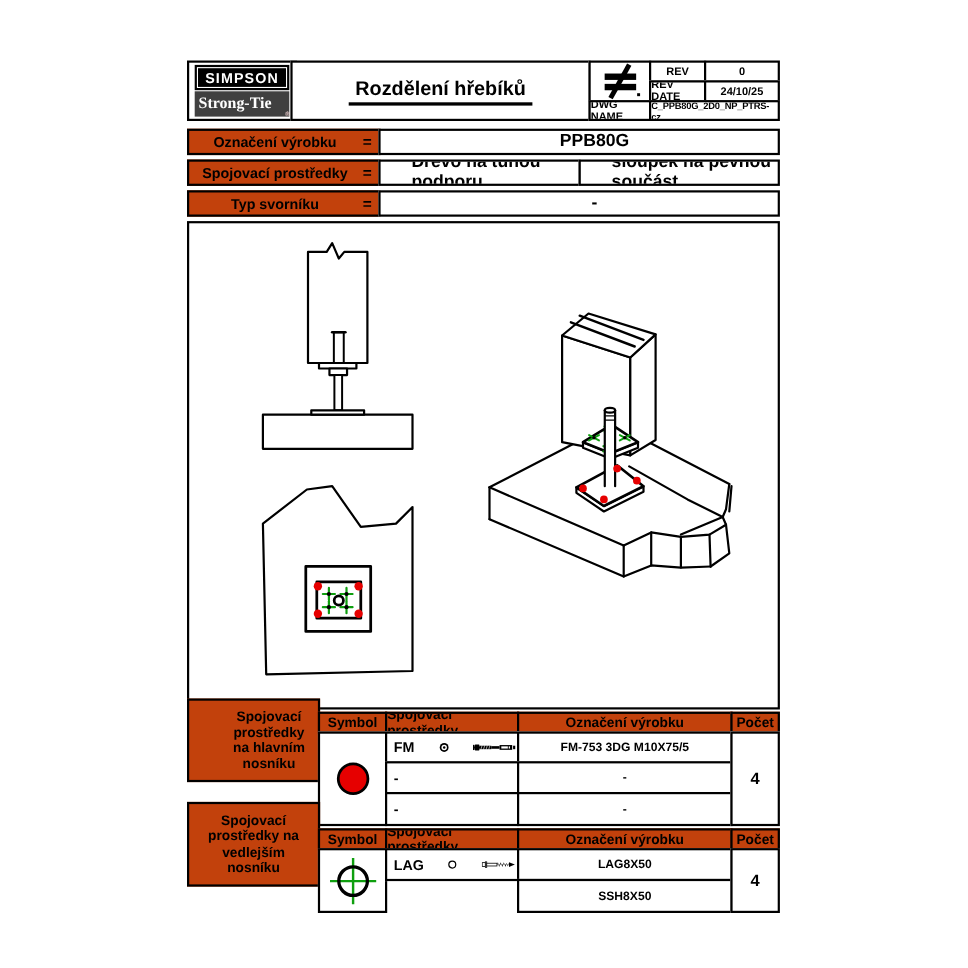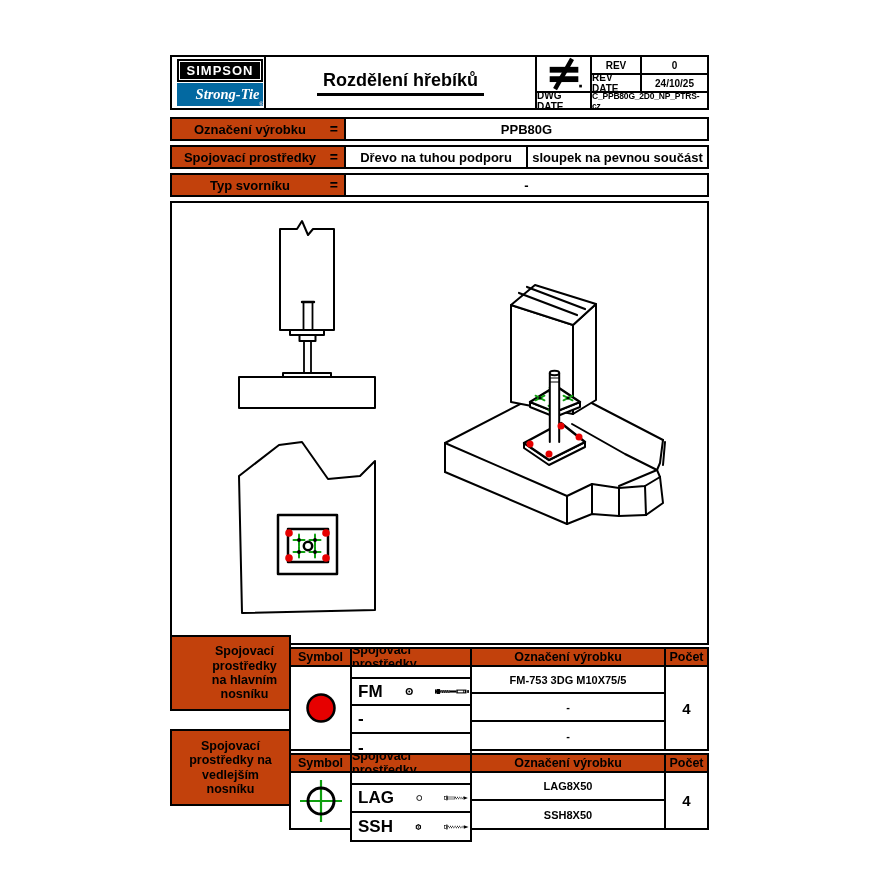--- a/index.html
+++ b/index.html
@@ -8,33 +8,33 @@
   #sheet{position:absolute;left:170px;top:55px;width:539px;height:775px;}
   .cell{position:absolute;box-sizing:border-box;border:2px solid #000;background:#fff;
     display:flex;align-items:center;justify-content:center;font-weight:bold;overflow:hidden;}
   .gray{background:#c2410c;}
   .sm{font-size:10px;}
   .title-cell{font-size:18px;}
   .title-underline{border-bottom:3px solid #000;padding:0 6px 2px 6px;white-space:nowrap;}
   .info-label{justify-content:flex-start;padding:0 6px;font-size:13px;}
   .info-label .lbl{flex:1;text-align:center;}
   .info-label .eq{width:16px;text-align:right;font-size:14px;}
-  .val{font-size:13px;}
+  .val{font-size:16px;padding-left:28px;}
   .hdr{font-size:12.5px;}
   .leftblock{font-size:12.5px;line-height:1.15;text-align:center;padding:2px 6px;}
-  .codecell{justify-content:flex-start;padding-left:6px;gap:22px;font-size:17px;margin-top:12px;}
+  .codecell{justify-content:flex-start;padding-left:6px;gap:22px;font-size:13px;}
   .prod{font-size:11px;}
   .count{font-size:15px;}
   .dwgval{font-size:8.5px;letter-spacing:-0.2px;}
   .logo-wrap{display:flex;flex-direction:column;gap:1px;}
   .logo-black{background:#000;padding:2px;}
   .logo-black span{display:block;border:1.5px solid #fff;color:#fff;font-weight:bold;
     font-size:13px;letter-spacing:1px;padding:1px 7px;text-align:center;}
-  .logo-red{background:#0369a1;color:#fff;font-family:"Liberation Serif",serif;
-    font-weight:bold;font-size:14.5px;text-align:right;padding:3px 4px;position:relative;font-style:italic;}
+  .logo-red{background:#404040;color:#fff;font-family:"Liberation Serif",serif;
+    font-weight:bold;font-size:14.5px;text-align:left;padding:3px 4px;position:relative;}
   .reg{position:absolute;right:0px;bottom:-1px;font-size:6px;color:#fdd;}
   svg{display:block;}
   .drawsvg{position:absolute;left:0;top:0;}
 </style>
 </head>
 <body>
 
 <div id="stage">
 <div id="sheet">
 
@@ -65,21 +65,21 @@
   <div class="cell sm" style="left:470px;top:0;width:69px;height:20px;">
         <span>0</span>
       </div>
   <div class="cell sm" style="left:420px;top:18px;width:52px;height:20px;">
         <span>REV DATE</span>
       </div>
   <div class="cell sm" style="left:470px;top:18px;width:69px;height:20px;">
         <span>24/10/25</span>
       </div>
   <div class="cell sm" style="left:365px;top:36px;width:57px;height:19px;">
-        <span>DWG DATE</span>
+        <span>DWG NAME</span>
       </div>
   <div class="cell dwgval" style="left:420px;top:36px;width:119px;height:19px;">
         <span>C_PPB80G_2D0_NP_PTRS-cz</span>
       </div>
 
   <div class="cell gray info-label" style="left:0;top:62px;width:176px;height:24px;">
     <span class="lbl">Označení výrobku</span>
         <span class="eq">=</span>
   </div>
   <div class="cell val" style="left:174px;top:62px;width:365px;height:24px;">
@@ -333,34 +333,20 @@
       <rect x="9" y="2" width="3.5" height="14" fill="#fff" stroke="#000" stroke-width="2"></rect>
       <rect x="12.5" y="5.5" width="26" height="7" fill="#fff" stroke="#000" stroke-width="2"></rect>
       <path d="M39,9 L41,3 L44,15 L48,3 L52,15 L56,3 L60,15 L63,4 L66,14 L69,5 L71,9 Z" fill="#000"></path>
       <polygon points="69,3 84,9 69,15" fill="#000"></polygon>
     </svg>
   </div>
   <div class="cell prod" style="left:300px;top:716px;width:196px;height:30px;">
         <span>LAG8X50</span>
       </div>
 
-  <div class="cell codecell" style="left:180px;top:744px;width:122px;height:31px;">
-    <span>SSH</span>
-    <svg width="16" height="16" viewBox="0 0 18 18">
-      <polygon points="9,1 16,5 16,13 9,17 2,13 2,5" fill="#000"></polygon>
-      <circle cx="9" cy="9" r="4.3" fill="#fff"></circle>
-          <circle cx="9" cy="9" r="1.9" fill="#000"></circle>
-    </svg>
-    <svg width="62" height="16" viewBox="0 0 90 18">
-      <rect x="1" y="4" width="8" height="10" fill="#fff" stroke="#000" stroke-width="2"></rect>
-      <rect x="9" y="2" width="3.5" height="14" fill="#fff" stroke="#000" stroke-width="2"></rect>
-      <path d="M13,9 L15,3 L18,15 L22,3 L26,15 L30,3 L34,15 L38,3 L42,15 L46,3 L50,15 L54,3 L58,15 L62,4 L65,14 L68,5 L70,9 Z" fill="#000"></path>
-      <polygon points="68,3 84,9 68,15" fill="#000"></polygon>
-    </svg>
-  </div>
   <div class="cell prod" style="left:300px;top:744px;width:196px;height:31px;">
         <span>SSH8X50</span>
       </div>
 
   <div class="cell count" style="left:494px;top:716px;width:45px;height:59px;">
         <span>4</span>
       </div>
 
 </div>
 </div>

